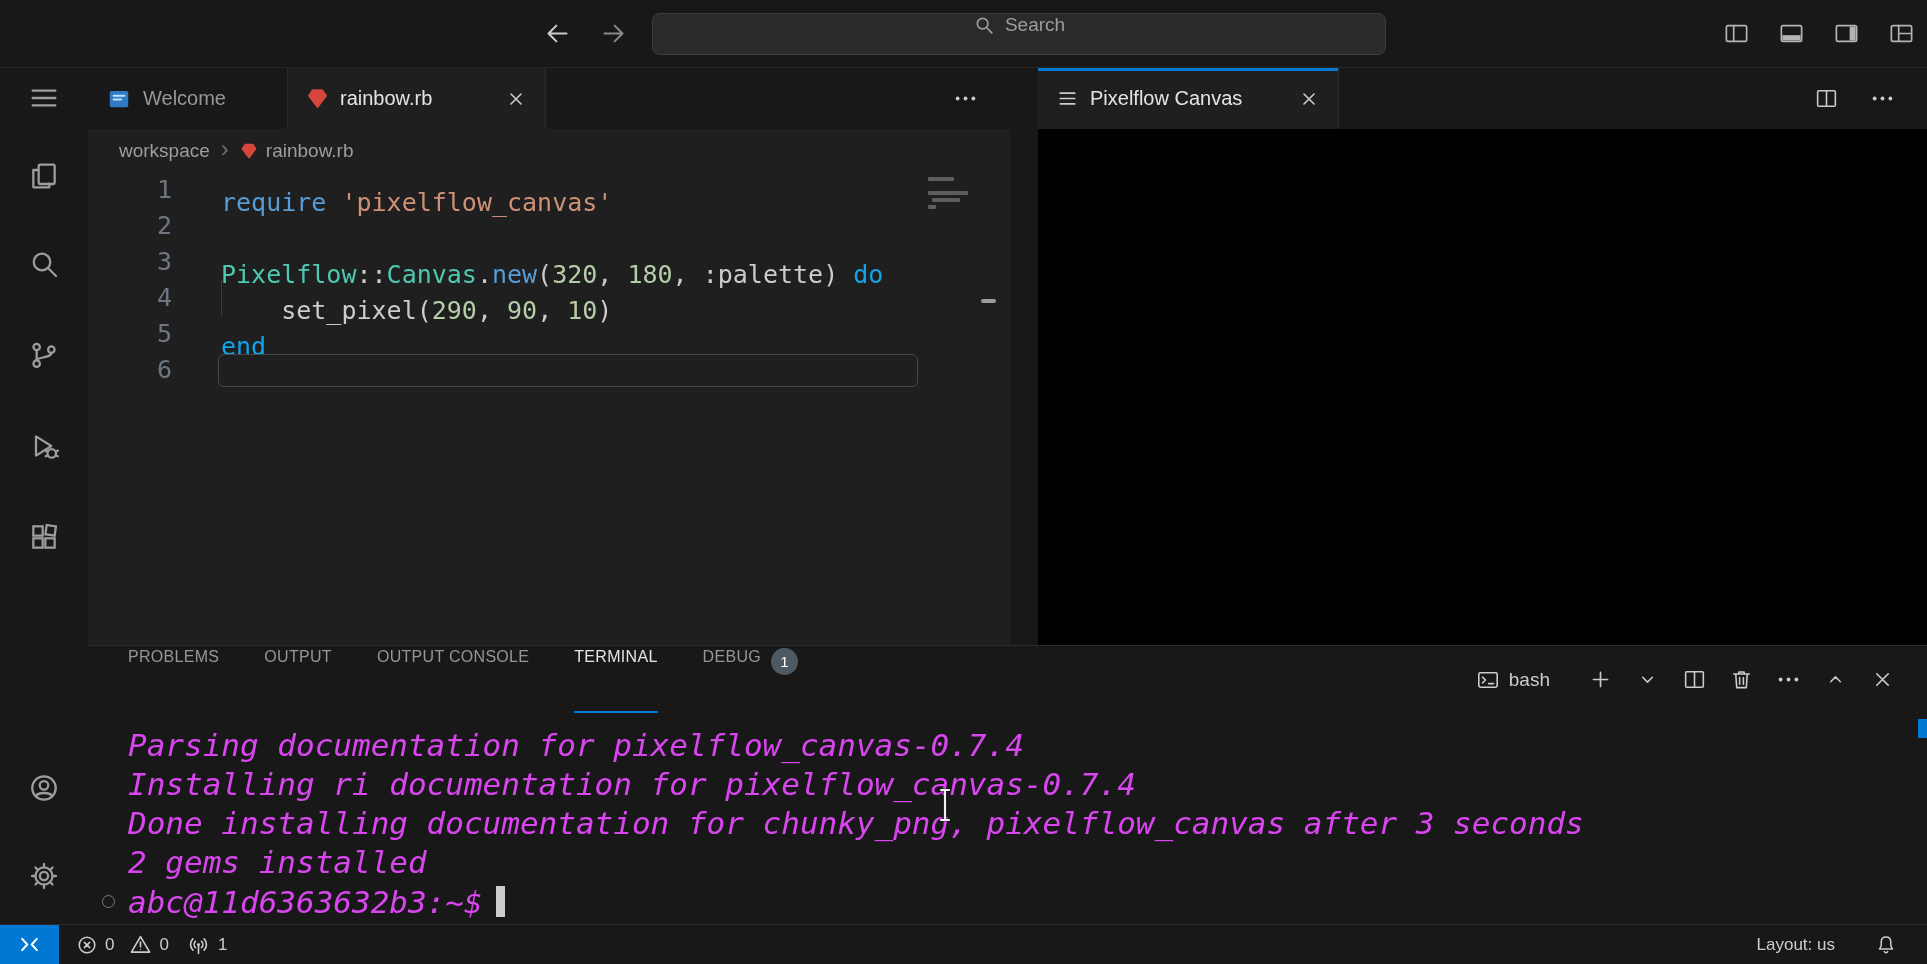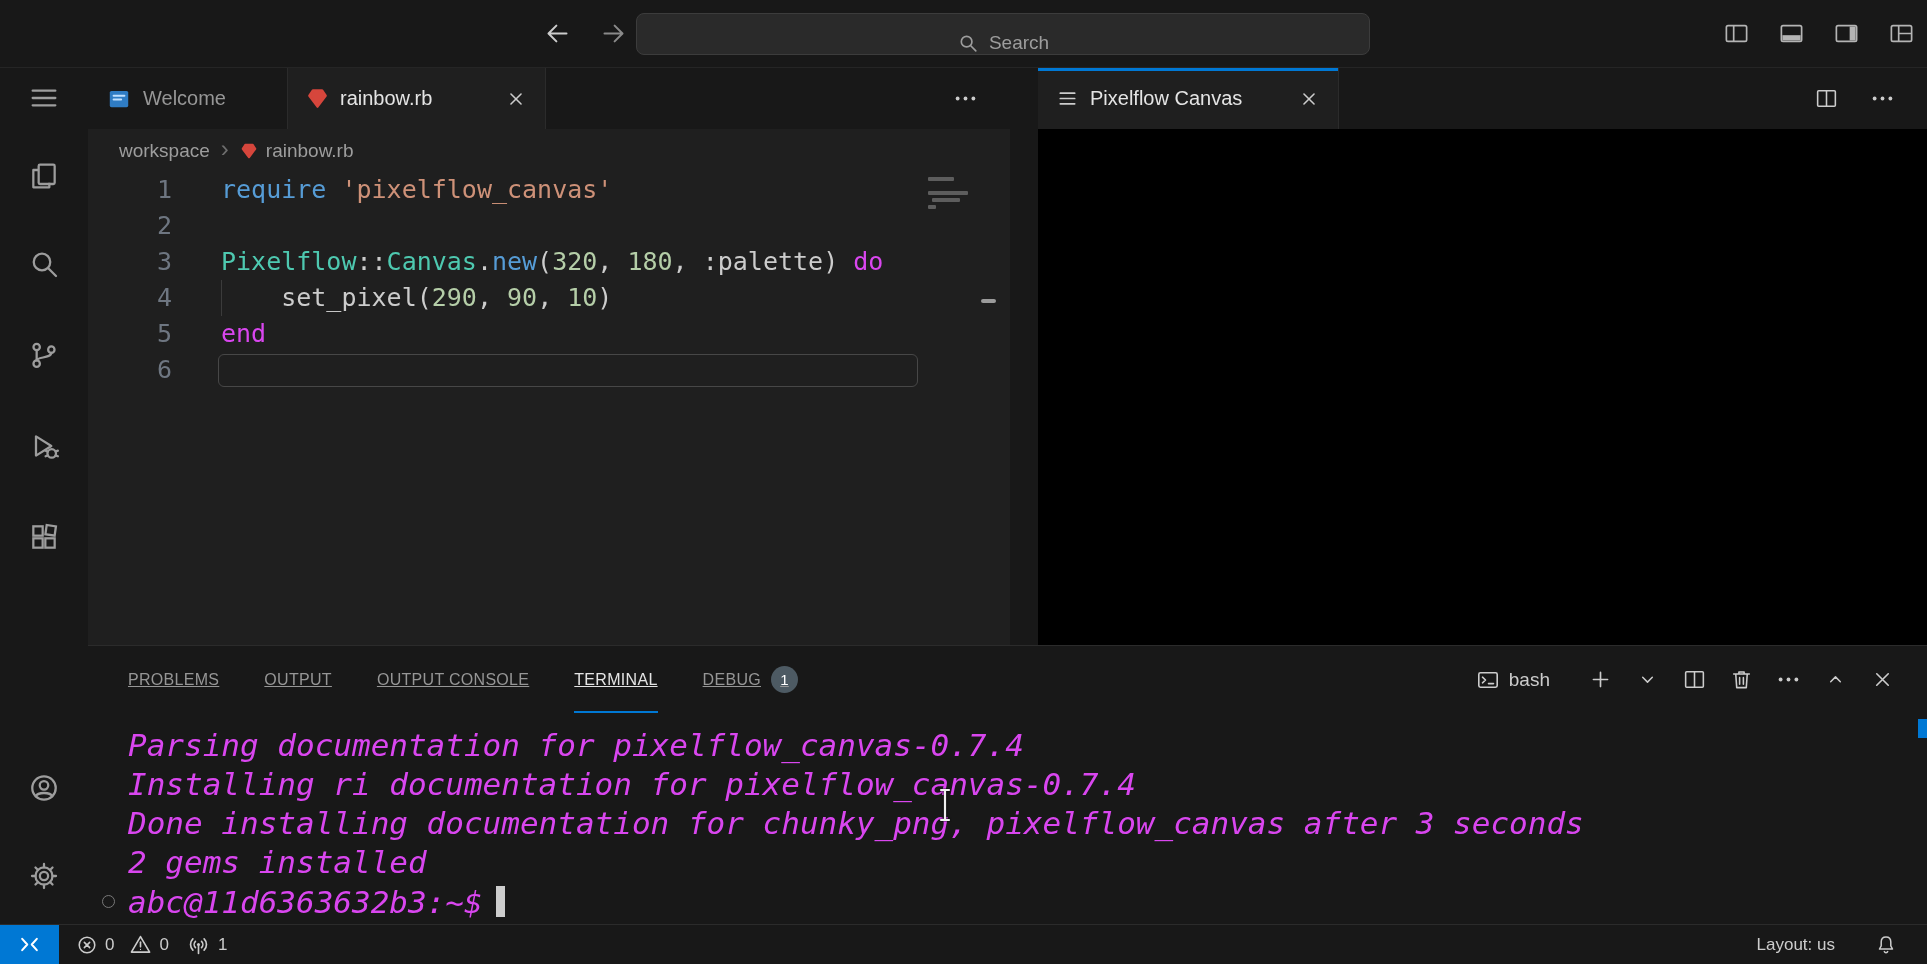--- a/index.html
+++ b/index.html
@@ -4,21 +4,21 @@
 <style>
   * { margin:0; padding:0; box-sizing:border-box; }
   html,body { width:1927px; height:964px; }
   body { background:#181818; font-family:"Liberation Sans",sans-serif; color:#cccccc; overflow:hidden; }
   .app { position:relative; width:1927px; height:964px; display:flex; flex-direction:column; }
 
   
   .titlebar { flex:0 0 68px; position:relative; background:#181818; border-bottom:1px solid #252525; }
   .nav-arrows { position:absolute; left:540px; top:0; height:100%; display:flex; align-items:center; gap:22px; }
   .icon-btn { display:inline-flex; align-items:center; justify-content:center; width:34px; height:34px; border-radius:6px; cursor:default; }
-  .searchbox { position:absolute; left:636px; top:13px; width:734px; height:42px; background:#2a2a2a; border:1px solid #3c3c3c; border-radius:8px; display:flex; align-items:flex-end; justify-content:center; gap:10px; color:#9d9d9d; font-size:19px; }
+  .searchbox { position:absolute; left:652px; top:13px; width:734px; height:42px; background:#2a2a2a; border:1px solid #3c3c3c; border-radius:8px; display:flex; align-items:flex-start; justify-content:center; gap:10px; color:#9d9d9d; font-size:19px; }
   .layout-controls { position:absolute; right:9px; top:0; height:100%; display:flex; align-items:center; gap:21px; }
 
   
   .main { flex:1; display:flex; min-height:0; }
   .activitybar { flex:0 0 88px; position:relative; background:#181818; }
   .ab-icon { position:absolute; left:0; width:88px; height:36px; display:flex; align-items:center; justify-content:center; }
   .workbench { flex:1; display:flex; flex-direction:column; min-width:0; }
   .editors { flex:0 0 577px; display:flex; min-width:0; }
 
   .group-left { flex:0 0 922px; display:flex; flex-direction:column; background:#1f1f1f; }
@@ -30,36 +30,36 @@
   .tab .close { margin-left:auto; display:inline-flex; }
   .tab-accent { position:absolute; top:0; left:0; right:0; height:2.5px; background:#0078d4; }
   .tabbar-actions { margin-left:auto; display:flex; align-items:center; gap:22px; padding-right:28px; }
 
   .breadcrumb { flex:0 0 43px; display:flex; align-items:center; gap:8px; padding-left:31px; font-size:19px; color:#9d9d9d; background:#1f1f1f; }
   .crumb-sep { color:#6e6e6e; font-size:24px; line-height:1; margin:0 3px 4px 3px; }
 
   .code-region { flex:1; position:relative; background:#1f1f1f; overflow:hidden; font-family:"DejaVu Sans Mono",monospace; font-size:25px; }
   .line { display:flex; height:36px; line-height:36px; }
   .gutter { flex:0 0 84px; width:84px; text-align:right; color:#6e7681; }
-  .content { padding-left:49px; white-space:pre; color:#cccccc; }
+  .content { padding-left:49px; white-space:pre; color:#cccccc;margin-top:13px; }
   .tk-blue{color:#569cd6} .tk-orange{color:#ce9178} .tk-teal{color:#4ec9b0}
-  .tk-green{color:#b5cea8} .tk-purple{color:#d946ef} .tk-fg{color:#cccccc}
+  .tk-green{color:#b5cea8} .tk-purple{color:#0ea5e9} .tk-fg{color:#cccccc}
   .current-line-box { position:absolute; left:130px; top:182px; width:700px; height:33px; border:1.5px solid #474747; border-radius:6px; }
   .indent-guide { position:absolute; left:133px; top:108px; width:1px; height:36px; background:#3b3b3b; }
   .minimap { position:absolute; left:840px; top:5px; width:56px; }
   .mm { height:4px; border-radius:1px; margin-bottom:3px; background:#5d5d5d; }
   .overview-mark { position:absolute; left:893px; top:127px; width:15px; height:4px; border-radius:2px; background:#9b9b9b; }
 
   .canvas-black { flex:1; background:#000000; }
 
   
   .panel { flex:1; display:flex; flex-direction:column; background:#181818; border-top:1px solid #2b2b2b; min-height:0; }
   .panel-header { flex:0 0 67px; display:flex; align-items:stretch; padding-left:40px; }
   .panel-tabs { display:flex; align-items:stretch; gap:45px; }
-  .ptab { display:flex; align-items:center; gap:10px; font-size:16px; letter-spacing:.3px; color:#969696; border-top:2px solid transparent; border-bottom:2px solid transparent; cursor:default;text-decoration:underline; }
+  .ptab { display:flex; align-items:flex-start; gap:10px; font-size:16px; letter-spacing:.3px; color:#969696; border-top:2px solid transparent; border-bottom:2px solid transparent; cursor:default; }
   .ptab.active { color:#e4e4e4; border-bottom-color:#0078d4; }
   .badge { min-width:27px; height:27px; border-radius:14px; background:#4d5a63; color:#ffffff; font-size:15px; display:flex; align-items:center; justify-content:center; }
   .panel-toolbar { margin-left:auto; display:flex; align-items:center; gap:13px; padding-right:28px; }
   .shell-label { display:flex; align-items:center; gap:9px; font-size:19px; color:#cccccc; margin-right:20px; }
 
   .terminal-body { flex:1; position:relative; padding:13px 0 0 40px; font-family:"DejaVu Sans Mono",monospace; font-size:31px; color:#d946ef; overflow:hidden;font-style:italic; }
   .tline { height:39px; line-height:39px; white-space:pre; }
   .prompt-row { position:relative; height:39px; display:flex; align-items:center; white-space:pre; }
   .prompt-decoration { position:absolute; left:-26px; width:13px; height:13px; border:1.5px solid #787878; border-radius:50%; }
   .term-cursor { display:inline-block; width:9px; height:31px; background:#cdcdcd; margin-left:13px; }

